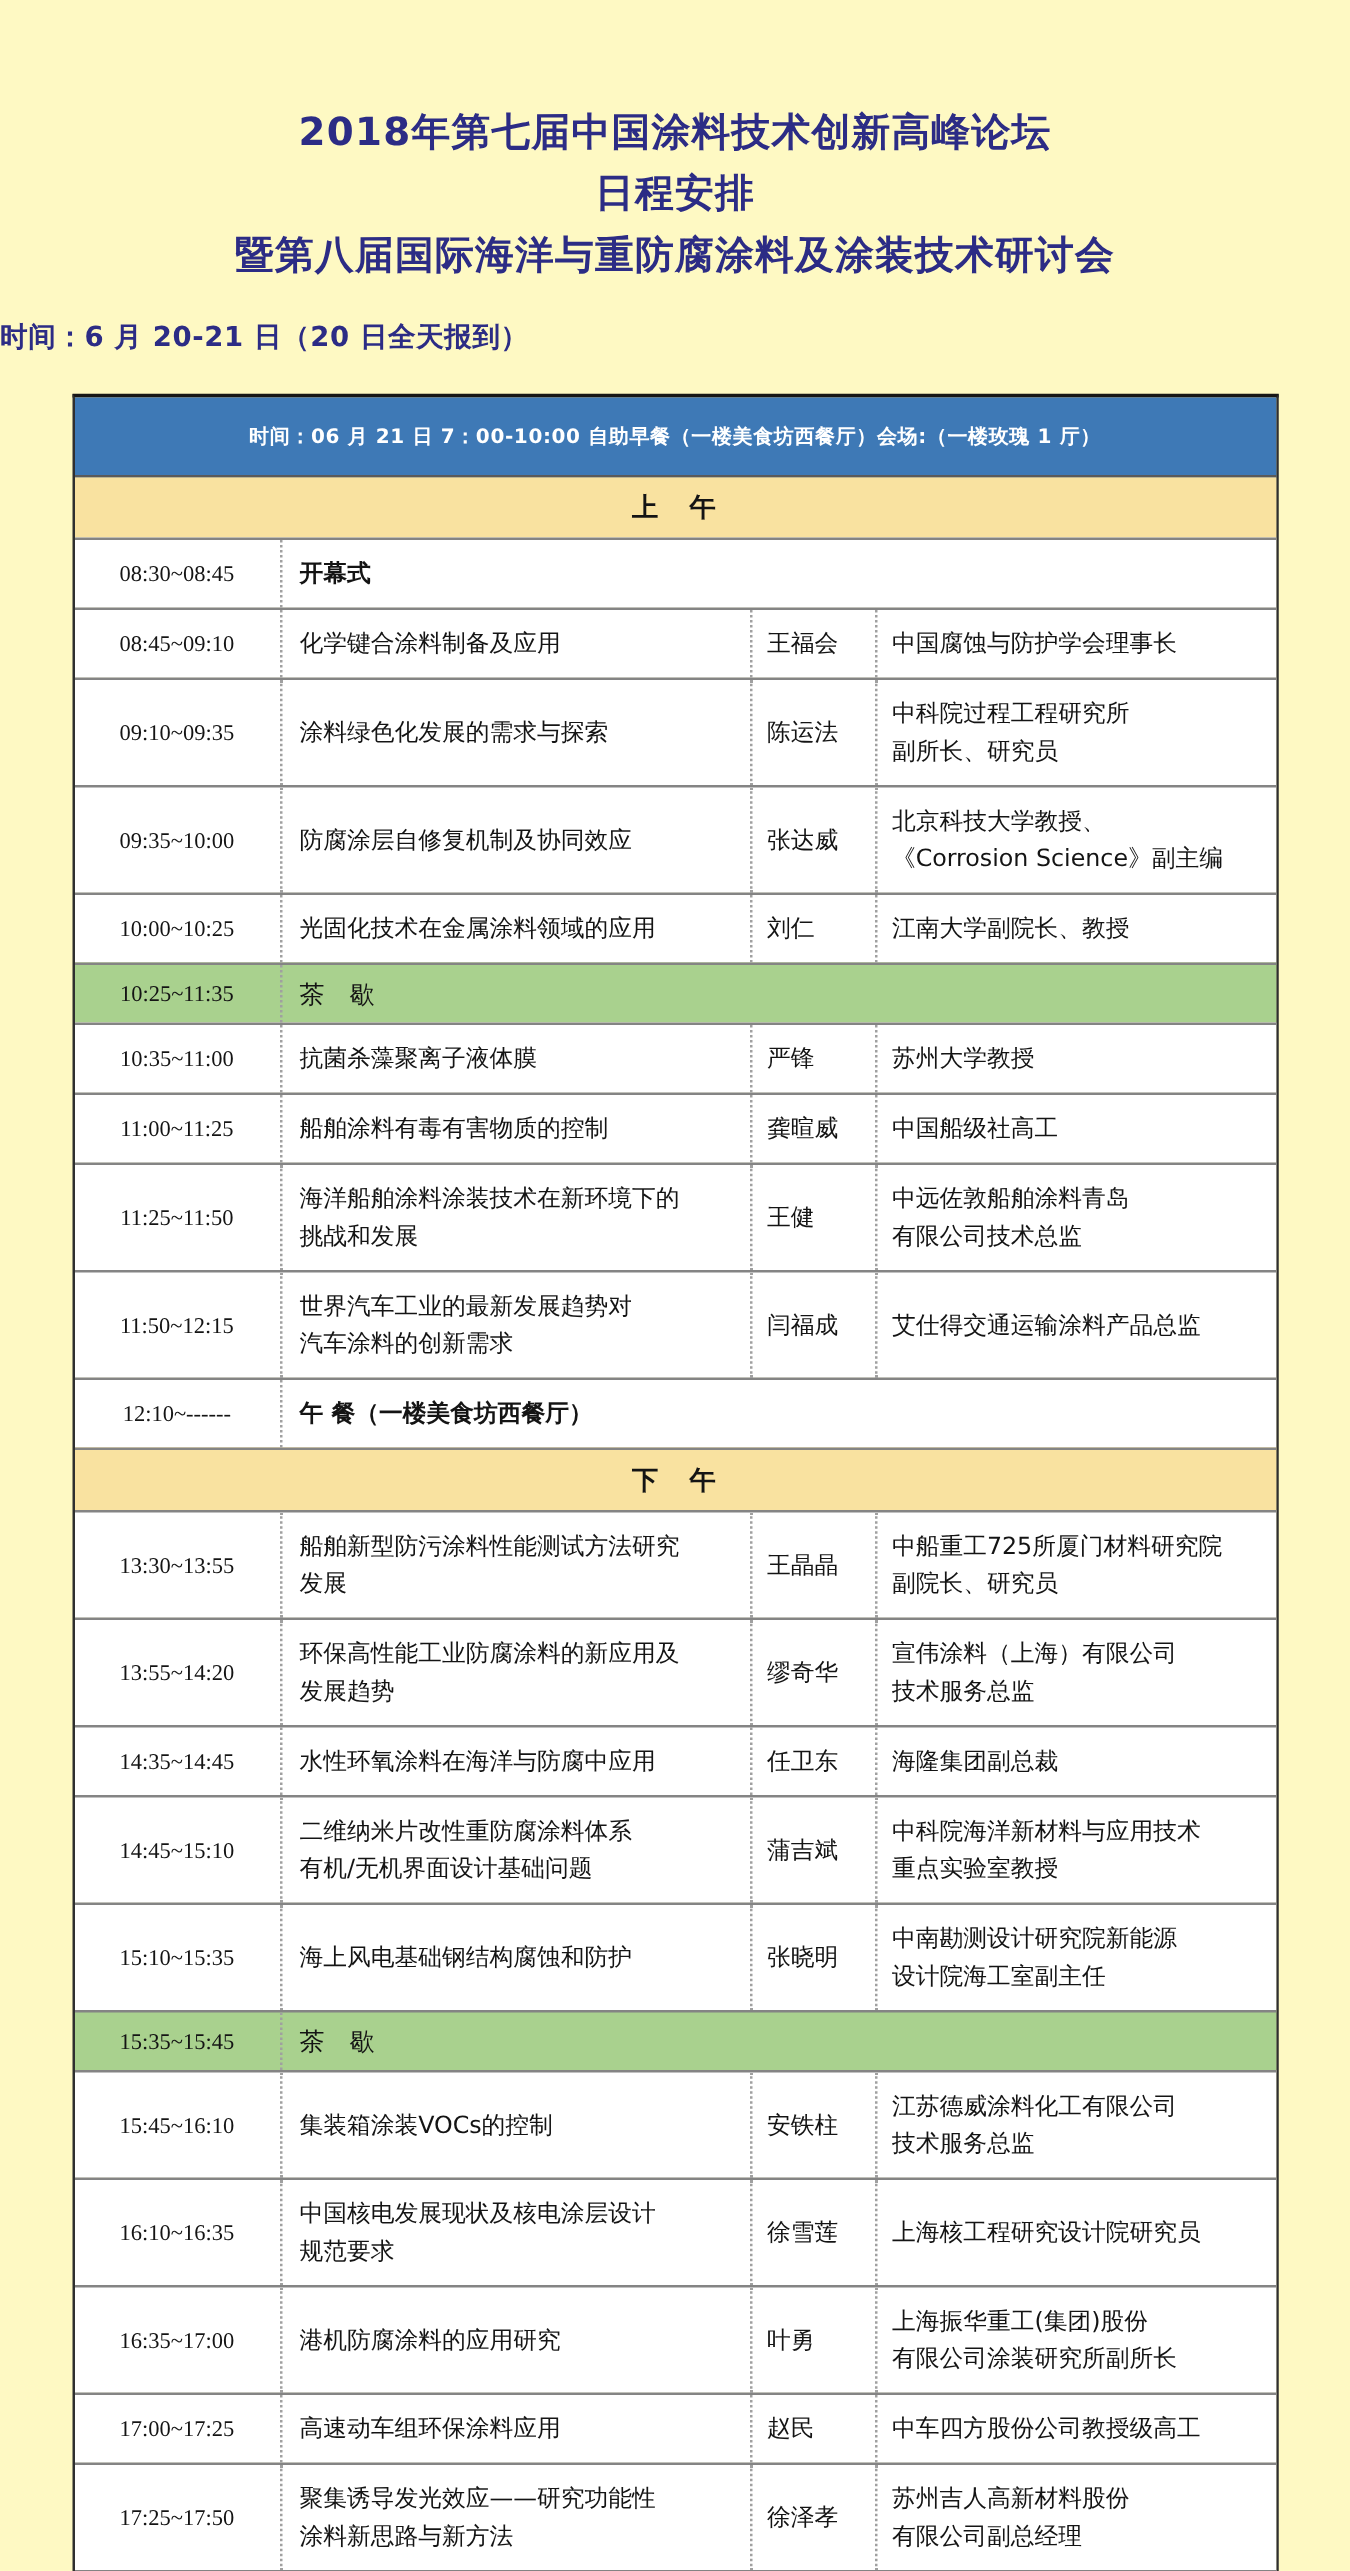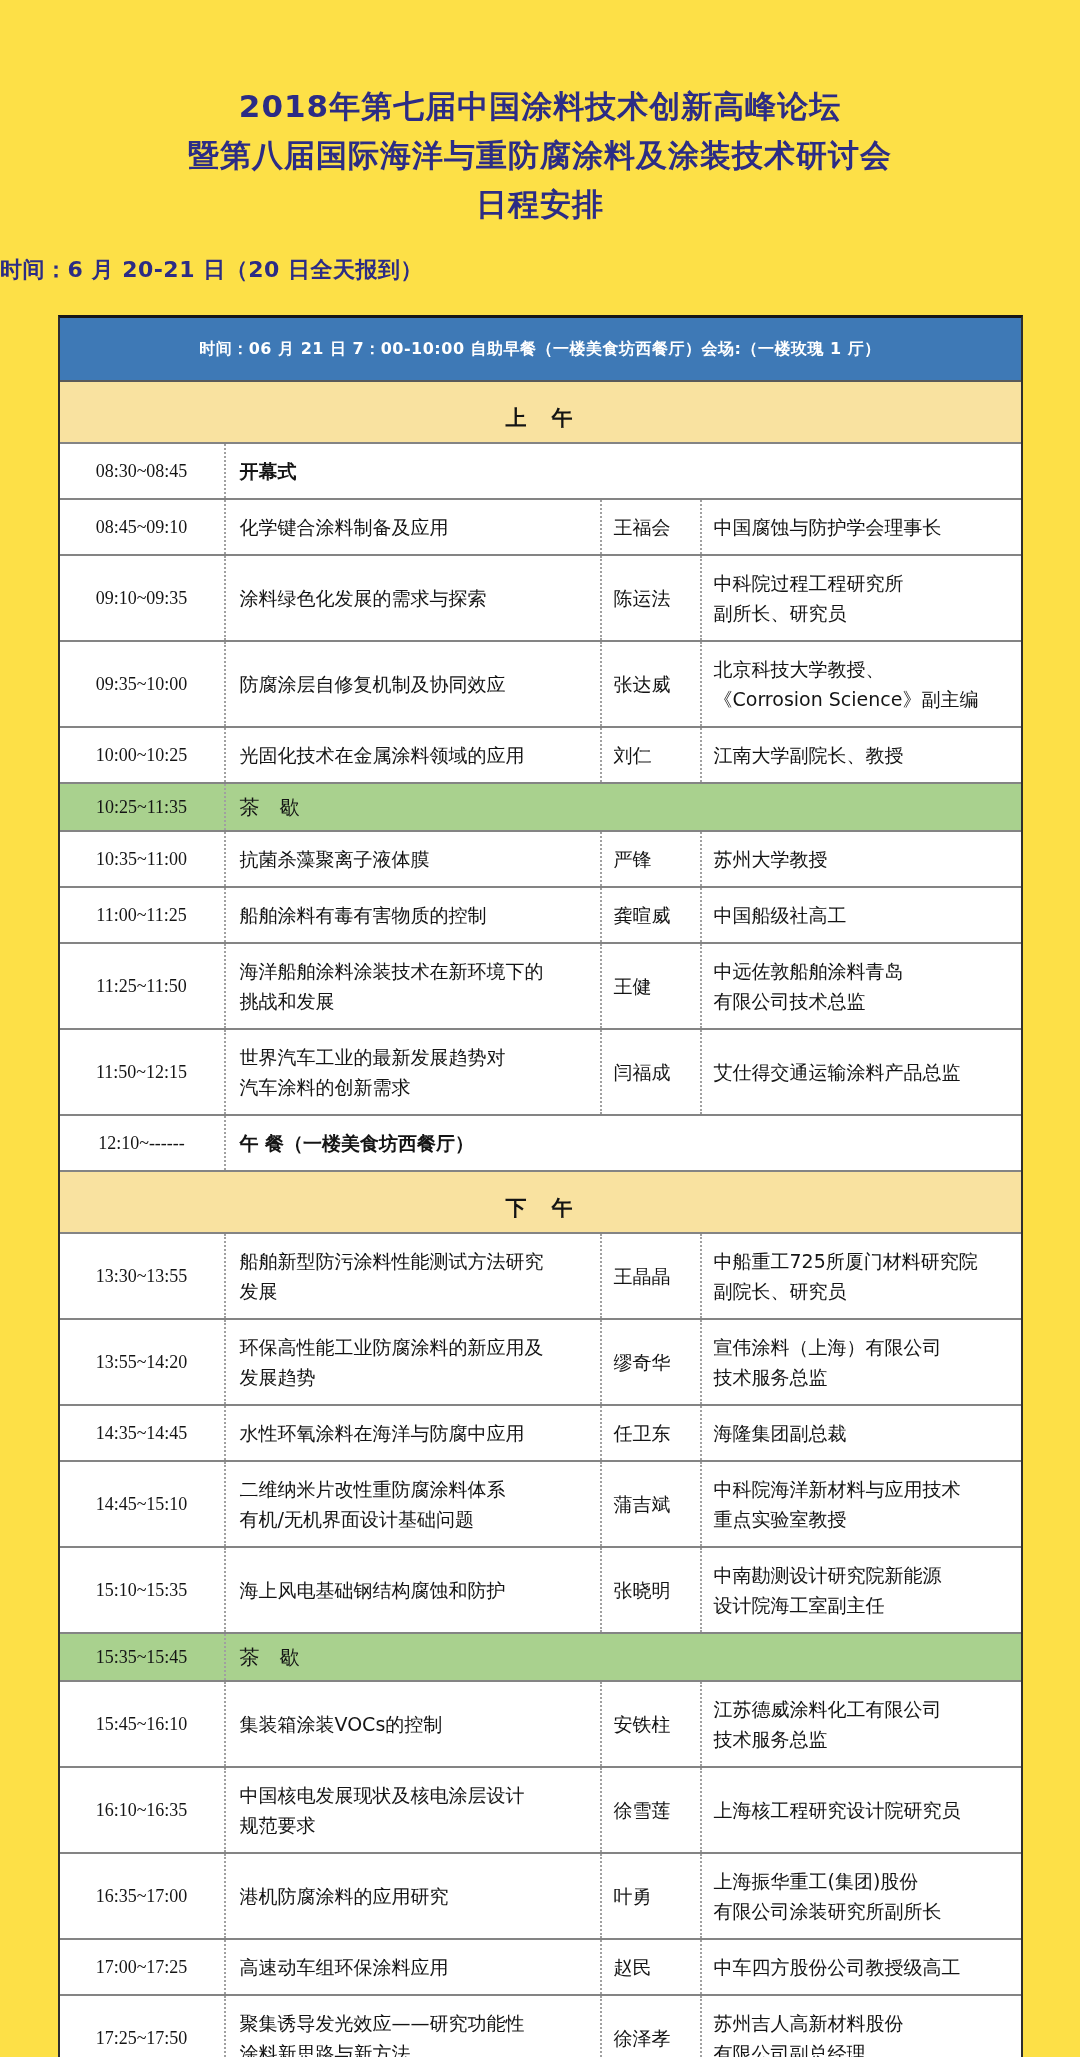--- a/index.html
+++ b/index.html
@@ -7,21 +7,21 @@
     --header-blue:#3e79b6;
     --session-yellow:#f9e2a0;
     --break-green:#a9d18e;
     --row-border:#848484;
     --outer-border:#2f2f2f;
     --dot-border:#a0a0a0;
   }
   *{box-sizing:border-box;margin:0;padding:0;}
   html,body{background:#ffffff;}
   .page{
-    width:1080px;height:2057px;background:#fde047;position:relative;
+    width:1080px;height:2057px;background:#fef9c3;position:relative;
     font-family:"DejaVu Sans","Liberation Sans",sans-serif;overflow:hidden;
   }
   .title-block{padding-top:82px;text-align:center;color:var(--navy);}
   .title-line{font-size:31px;font-weight:bold;line-height:49px;letter-spacing:1px;}
   .date-info{
     margin-top:26px;color:var(--navy);
     font-size:22px;font-weight:bold;letter-spacing:0.5px;
   }
   .schedule{
     width:965px;margin:30px auto 0;
@@ -50,35 +50,35 @@
   }
   .topic-cell{padding-left:14px;}
   .speaker-cell{padding-left:12px;}
   .affil-cell{padding-left:12px;}
   .row.talk{min-height:56px;}
   .row.event{min-height:54px;}
   .row.event .label-cell{font-weight:bold;padding-left:14px;grid-column:2 / -1;}
   .row.session{min-height:48px;background:var(--session-yellow);}
   .row.session .label-cell{
     grid-column:1 / -1;justify-content:center;text-align:center;
-    font-weight:bold;font-size:21px;letter-spacing:2px;padding:9px 8px;margin-top:12px;
+    font-weight:bold;font-size:21px;letter-spacing:2px;padding:9px 8px;
   }
   .row.break{min-height:46px;background:var(--break-green);}
   .row.break .label-cell{font-weight:normal;font-size:20px;padding-left:14px;grid-column:2 / -1;padding-top:8px;padding-bottom:8px;}
   .row.break .time-cell{padding-top:8px;padding-bottom:8px;}
 </style>
 </head>
 <body>
 
 <div class="page">
 
   <div class="title-block">
     <div class="title-line">2018年第七届中国涂料技术创新高峰论坛</div>
+    <div class="title-line">日程安排</div>
     <div class="title-line">暨第八届国际海洋与重防腐涂料及涂装技术研讨会</div>
-    <div class="title-line">日程安排</div>
   </div>
 
   <div class="date-info">时间：6 月 20-21 日（20 日全天报到）</div>
 
   <div class="schedule">
     <div class="table-header">时间：06 月 21 日 7：00-10:00 自助早餐（一楼美食坊西餐厅）会场:（一楼玫瑰 1 厅）</div>
     <div id="rows">
         <div class="row session">
           <div class="cell label-cell">上　午</div>
         </div>

